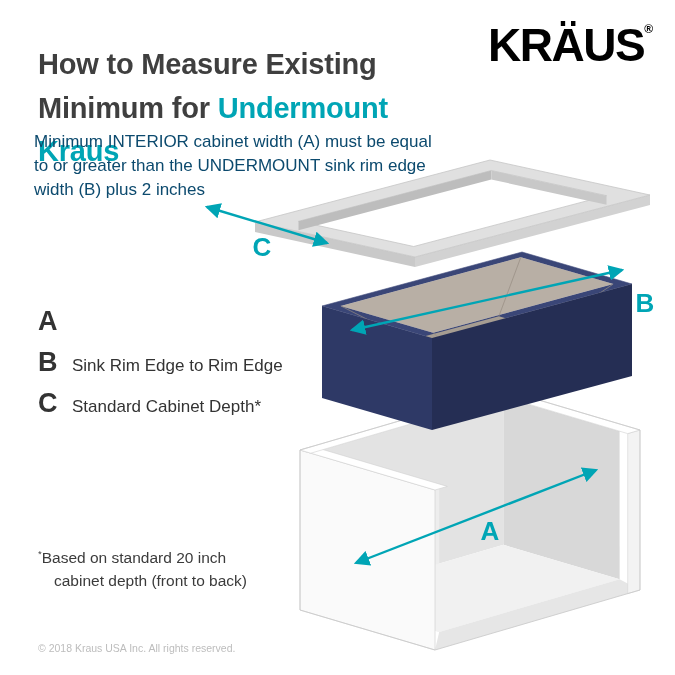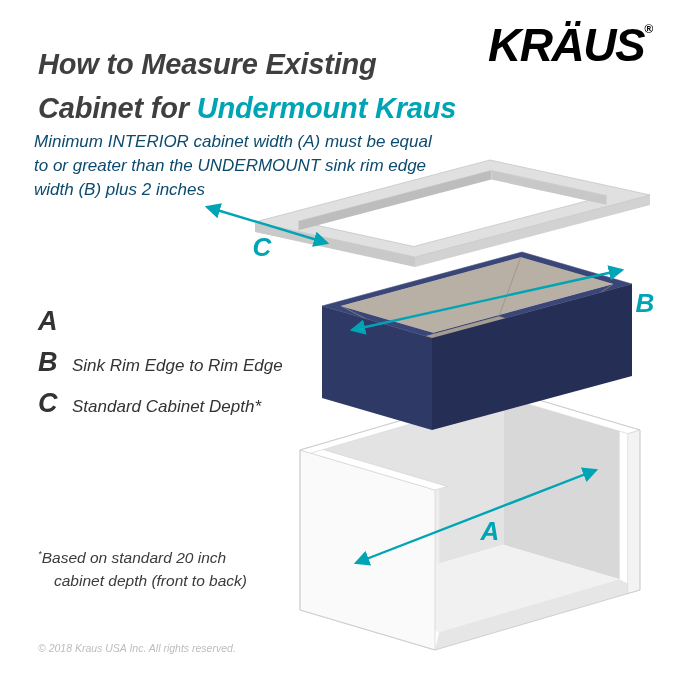--- a/index.html
+++ b/index.html
@@ -1,18 +1,18 @@
 <!DOCTYPE html>
 <html style="--accent: #00a5b5; --navy_front: #2e3966; --navy_side: #252e54; --heading_text: #3f3f3f; --copyright_gray: #bdbdbd;"><head>
 <meta charset="utf-8">
 <style>
   html,body{margin:0;padding:0;background:#ffffff;}
   #canvas{
     position:relative;width:675px;height:675px;background:#ffffff;overflow:hidden;
-    font-family:"Liberation Sans",sans-serif;color:var(--heading_text,#3f3f3f);font-style:italic;
+    font-family:"Liberation Sans",sans-serif;color:var(--heading_text,#3f3f3f);
   }
   
   .title{
     position:absolute;left:38px;top:24px;width:430px;
     font-size:29px;font-weight:700;line-height:1.5;letter-spacing:-.2px;color:var(--heading_text,#3f3f3f);
   }
   .title .accent{color:var(--accent,#00a5b5);}
   .logo{
     position:absolute;right:22px;top:18px;
     font-size:46px;font-weight:900;letter-spacing:-1.5px;color:#000;
@@ -40,21 +40,21 @@
   .sink-front{fill:var(--navy_front,#2e3966);}
   .sink-side{fill:var(--navy_side,#252e54);}
 </style>
 </head>
 <body>
 
 <div id="canvas">
 
   <h1 class="title">
     <span>How to Measure Existing</span><br>
-    <span>Cabinet for </span><span class="accent">Undermount Kraus</span>
+    <span>Minimum for </span><span class="accent">Undermount Kraus</span>
   </h1>
 
   <div class="logo">
     <span>KRÄUS</span><span class="reg">®</span>
   </div>
 
   <p class="intro">Minimum INTERIOR cabinet width (A) must be equal to or greater than the UNDERMOUNT sink rim edge width (B) plus 2 inches</p>
 
   <div class="legend">
     <div class="legend-row">

